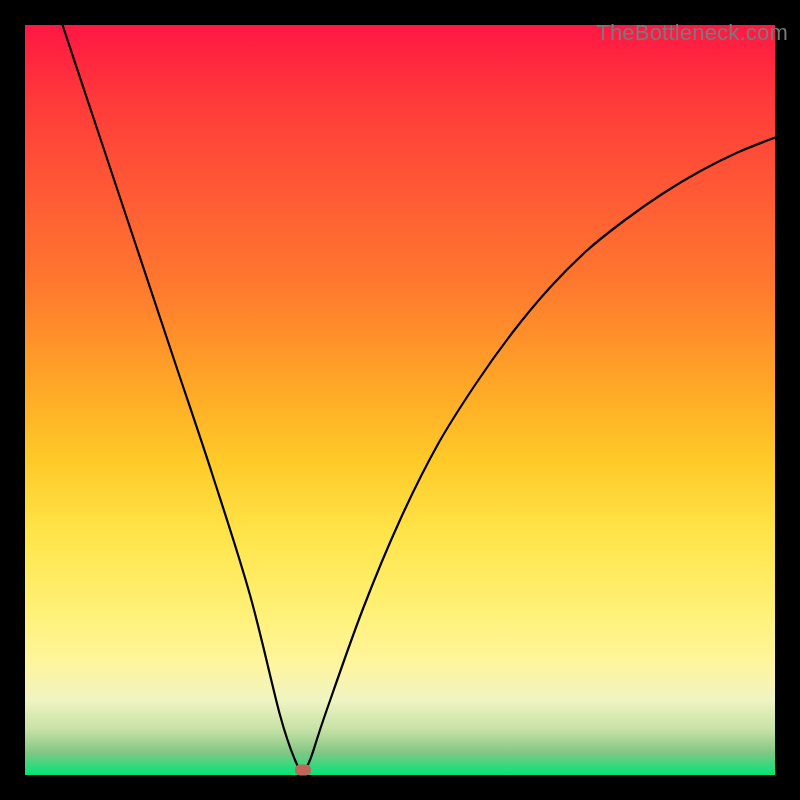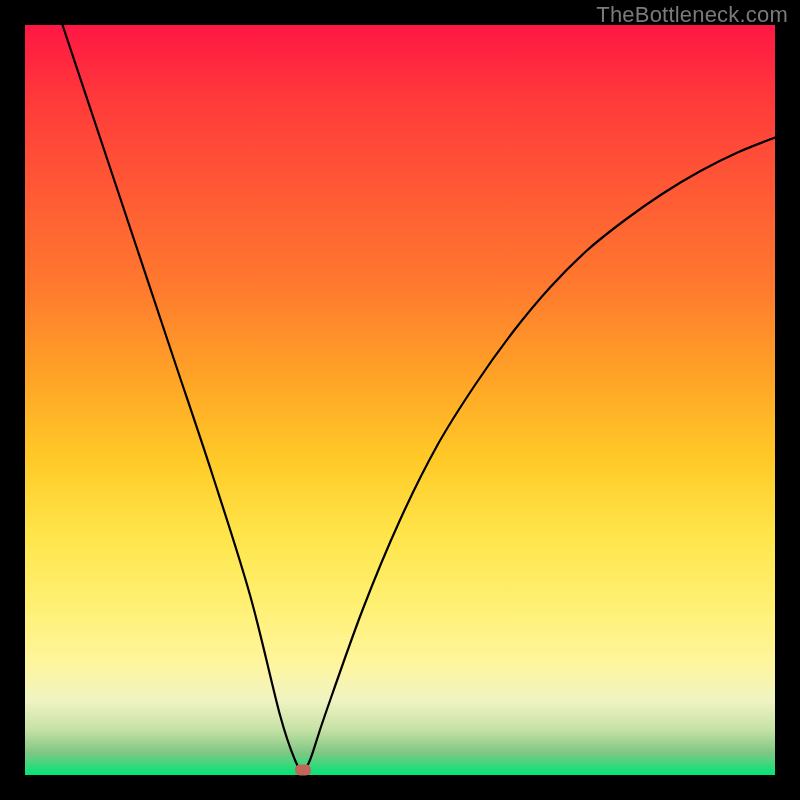--- a/index.html
+++ b/index.html
@@ -36,21 +36,21 @@
       #fff176 78%,
       #fff59d 85%,
       #f0f4c3 90%,
       #c5e1a5 94%,
       #81c784 97%,
       #00e676 100%
     );
   }
   .watermark {
     position: absolute;
-    top: 2px;
+    top: 20px;
     right: 12px;
     color: #7a7a7a;
     font-size: 22px;
     font-weight: 400;
     letter-spacing: 0.2px;
     z-index: 5;
   }
   svg.curve {
     position: absolute;
     top: 0;

